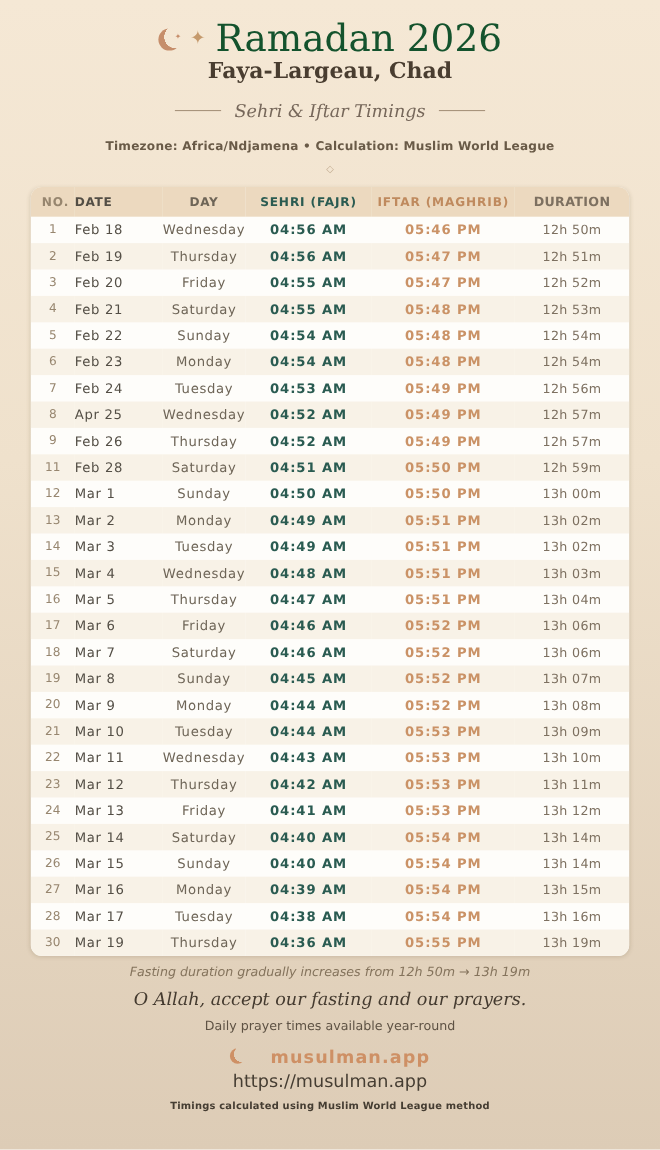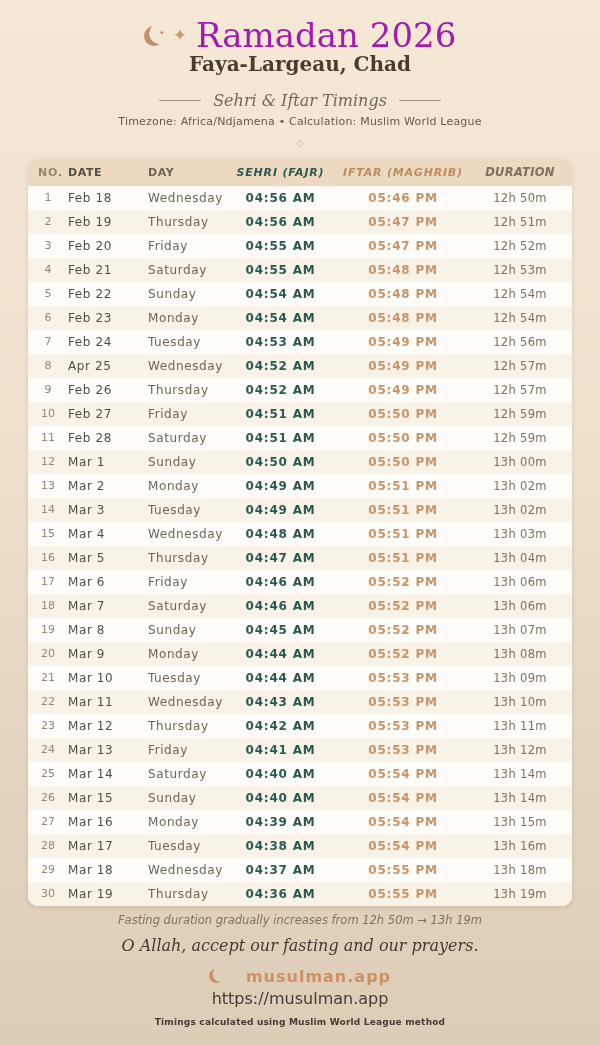--- a/index.html
+++ b/index.html
@@ -19,60 +19,60 @@
     width:20px; height:20px; display:inline-block; position:relative;
     border-radius:50%;
     background:radial-gradient(circle at 78% 38%, rgba(0,0,0,0) 0 51%, #c68e6b 52%);
   }
   .crescent .inner-star {
     position:absolute; right:-1px; top:3px; font-size:7px; color:#c68e6b; font-style:normal;
   }
   .sparkle { color:#c59a6d; font-size:17px; line-height:1; }
   .title {
     font-family:"DejaVu Serif", serif;
-    font-size:34px; line-height:1.05; color:#a21caf; font-weight:400;
+    font-size:34px; line-height:1.05; color:#14532d; font-weight:400;
   }
   .location {
     font-family:"DejaVu Serif", serif;
     font-size:20px; font-weight:bold; color:#493d30; margin-top:-2px;
   }
   .divider-row { display:flex; align-items:center; justify-content:center; gap:12px; margin-top:15px; }
   .divider-line { width:42px; height:1px; background:#a8947c; }
   .subtitle {
     font-family:"DejaVu Serif", serif; font-style:italic;
     font-size:16px; color:#76675a;
   }
-  .meta-line { margin-top:5px; font-size:11px; color:#695a47; letter-spacing:.2px; font-weight:normal; }
+  .meta-line { margin-top:16px; font-size:11px; color:#695a47; letter-spacing:.2px; font-weight:bold; }
   .ornament { margin-top:10px; font-size:9px; color:#c3ad92; }
 
   
   .card {
     margin:11px 28px 0;
     background:#fefdfa;
     border-radius:10px;
     overflow:hidden;
     box-shadow:0 1px 4px rgba(90,70,40,.18);
   }
   table { width:100%; border-collapse:collapse; table-layout:fixed; }
   col.w-no{width:40px} col.w-date{width:80px} col.w-day{width:75px}
   col.w-sehri{width:115px} col.w-iftar{width:130px} col.w-dur{width:104px}
   thead th {
     background:#ecd9bf; height:27px;
     font-size:11px; font-weight:bold; letter-spacing:.8px;
     color:#57483a; text-align:left; vertical-align:middle;
   }
   th.c-no { padding-left:10px; }
   td.c-no { padding-left:0; text-align:center; }
-  th.c-sehri, th.c-iftar, th.c-dur { text-align:center;font-style:italic; }
+  th.c-sehri, th.c-iftar, th.c-dur { text-align:center; }
   th.c-iftar { color:#bf8a5e; }
   tbody td { height:24px; vertical-align:middle; font-size:12px; }
   tbody tr:nth-child(even) { background:#f8f2e7; }
   .c-no   { color:#97866f; font-size:11px; }
   .c-date { color:#534e45; letter-spacing:.6px; }
-  .c-day  { color:#6e6557; letter-spacing:.6px; }
+  .c-day  { color:#6e6557; letter-spacing:.6px;text-align:center; }
   .c-sehri{ color:#2a5b51; font-weight:bold; letter-spacing:.8px; text-align:center; }
   .c-iftar{ color:#ca9266; font-weight:bold; letter-spacing:.8px; text-align:center; }
   .c-dur  { color:#7d7060; font-size:11.5px; letter-spacing:.3px; text-align:center; }
 
   
   .footer { text-align:center; }
   .fasting-note { margin-top:7px; font-style:italic; font-size:11.5px; color:#84735c; }
   .dua {
     margin-top:9px; font-family:"DejaVu Serif", serif; font-style:italic;
     font-size:16px; color:#443a2f;
@@ -198,28 +198,20 @@
           </tr>
           <tr>
             <td class="c-no">9</td>
             <td class="c-date">Feb 26</td>
             <td class="c-day">Thursday</td>
             <td class="c-sehri">04:52 AM</td>
             <td class="c-iftar">05:49 PM</td>
             <td class="c-dur">12h 57m</td>
           </tr>
           <tr>
-            <td class="c-no">10</td>
-            <td class="c-date">Feb 27</td>
-            <td class="c-day">Friday</td>
-            <td class="c-sehri">04:51 AM</td>
-            <td class="c-iftar">05:50 PM</td>
-            <td class="c-dur">12h 59m</td>
-          </tr>
-          <tr>
             <td class="c-no">11</td>
             <td class="c-date">Feb 28</td>
             <td class="c-day">Saturday</td>
             <td class="c-sehri">04:51 AM</td>
             <td class="c-iftar">05:50 PM</td>
             <td class="c-dur">12h 59m</td>
           </tr>
           <tr>
             <td class="c-no">12</td>
             <td class="c-date">Mar 1</td>
@@ -350,42 +342,35 @@
           </tr>
           <tr>
             <td class="c-no">28</td>
             <td class="c-date">Mar 17</td>
             <td class="c-day">Tuesday</td>
             <td class="c-sehri">04:38 AM</td>
             <td class="c-iftar">05:54 PM</td>
             <td class="c-dur">13h 16m</td>
           </tr>
           <tr>
-            <td class="c-no">29</td>
-            <td class="c-date">Mar 18</td>
-            <td class="c-day">Wednesday</td>
-            <td class="c-sehri">04:37 AM</td>
-            <td class="c-iftar">05:55 PM</td>
-            <td class="c-dur">13h 18m</td>
-          </tr>
-          <tr>
             <td class="c-no">30</td>
             <td class="c-date">Mar 19</td>
             <td class="c-day">Thursday</td>
             <td class="c-sehri">04:36 AM</td>
             <td class="c-iftar">05:55 PM</td>
             <td class="c-dur">13h 19m</td>
           </tr>
         </tbody>
     </table>
   </div>
 
   <div class="footer">
     <div class="fasting-note">Fasting duration gradually increases from 12h 50m → 13h 19m</div>
     <div class="dua">O Allah, accept our fasting and our prayers.</div>
+    <div class="availability">Daily prayer times available year-round</div>
     <div class="brand-row">
       <span class="brand-crescent"></span>
       <span class="brand-name">musulman.app</span>
     </div>
     <div class="brand-url">https://musulman.app</div>
     <div class="method-note">Timings calculated using Muslim World League method</div>
   </div>
 
 </div>
 

